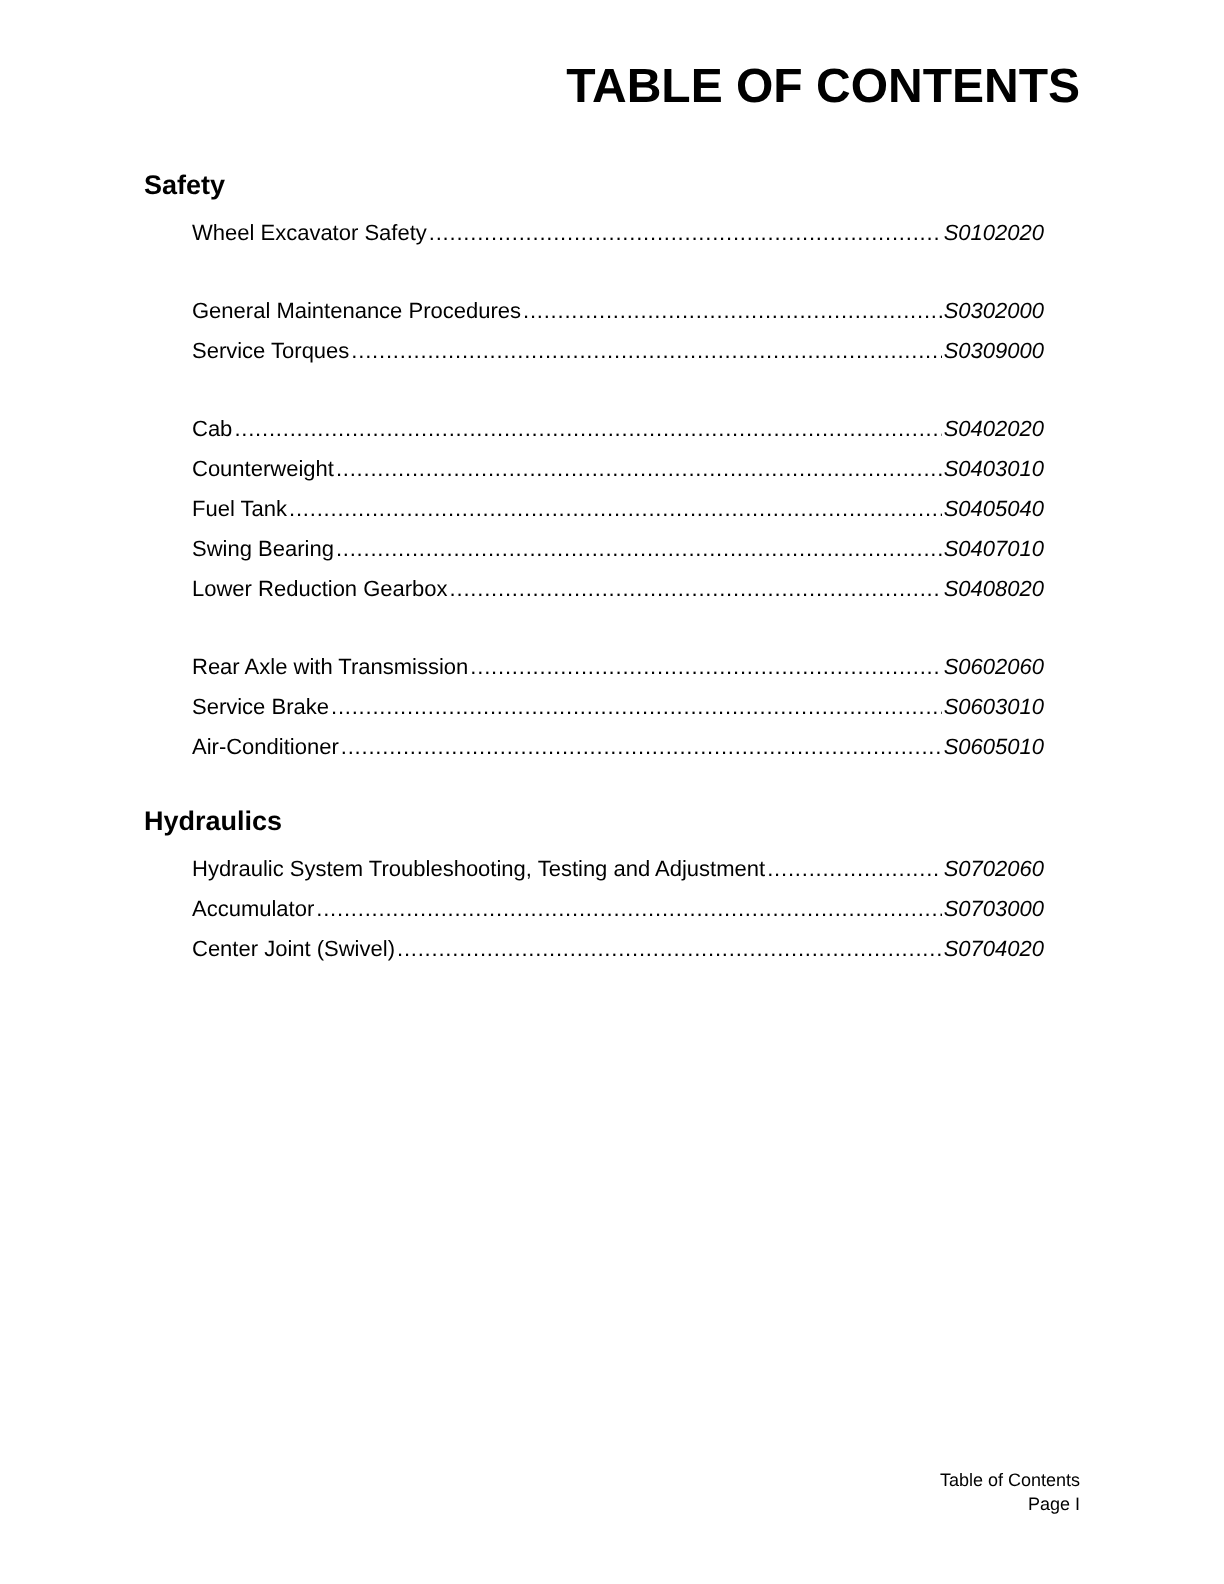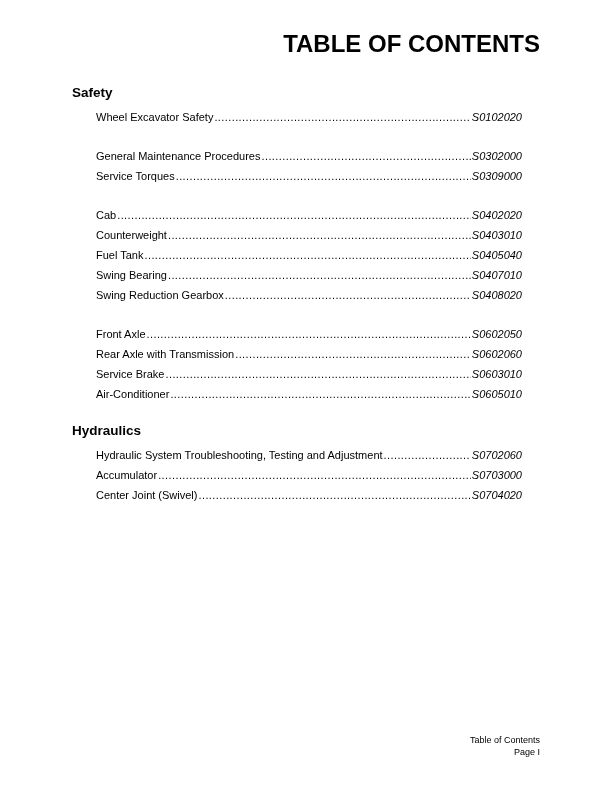--- a/index.html
+++ b/index.html
@@ -126,33 +126,28 @@
       <span class="entry-title">Fuel Tank</span>
       <span class="entry-leader"></span>
       <span class="entry-code">S0405040</span>
     </a>
     <a class="entry">
       <span class="entry-title">Swing Bearing</span>
       <span class="entry-leader"></span>
       <span class="entry-code">S0407010</span>
     </a>
     <a class="entry">
-      <span class="entry-title">Swing Reduction Gearbox</span>
+      <span class="entry-title">Lower Reduction Gearbox</span>
       <span class="entry-leader"></span>
       <span class="entry-code">S0408020</span>
     </a>
   </div>
 
 
   <div class="section">
-    <a class="entry">
-      <span class="entry-title">Front Axle</span>
-      <span class="entry-leader"></span>
-      <span class="entry-code">S0602050</span>
-    </a>
     <a class="entry">
       <span class="entry-title">Rear Axle with Transmission</span>
       <span class="entry-leader"></span>
       <span class="entry-code">S0602060</span>
     </a>
     <a class="entry">
       <span class="entry-title">Service Brake</span>
       <span class="entry-leader"></span>
       <span class="entry-code">S0603010</span>
     </a>

